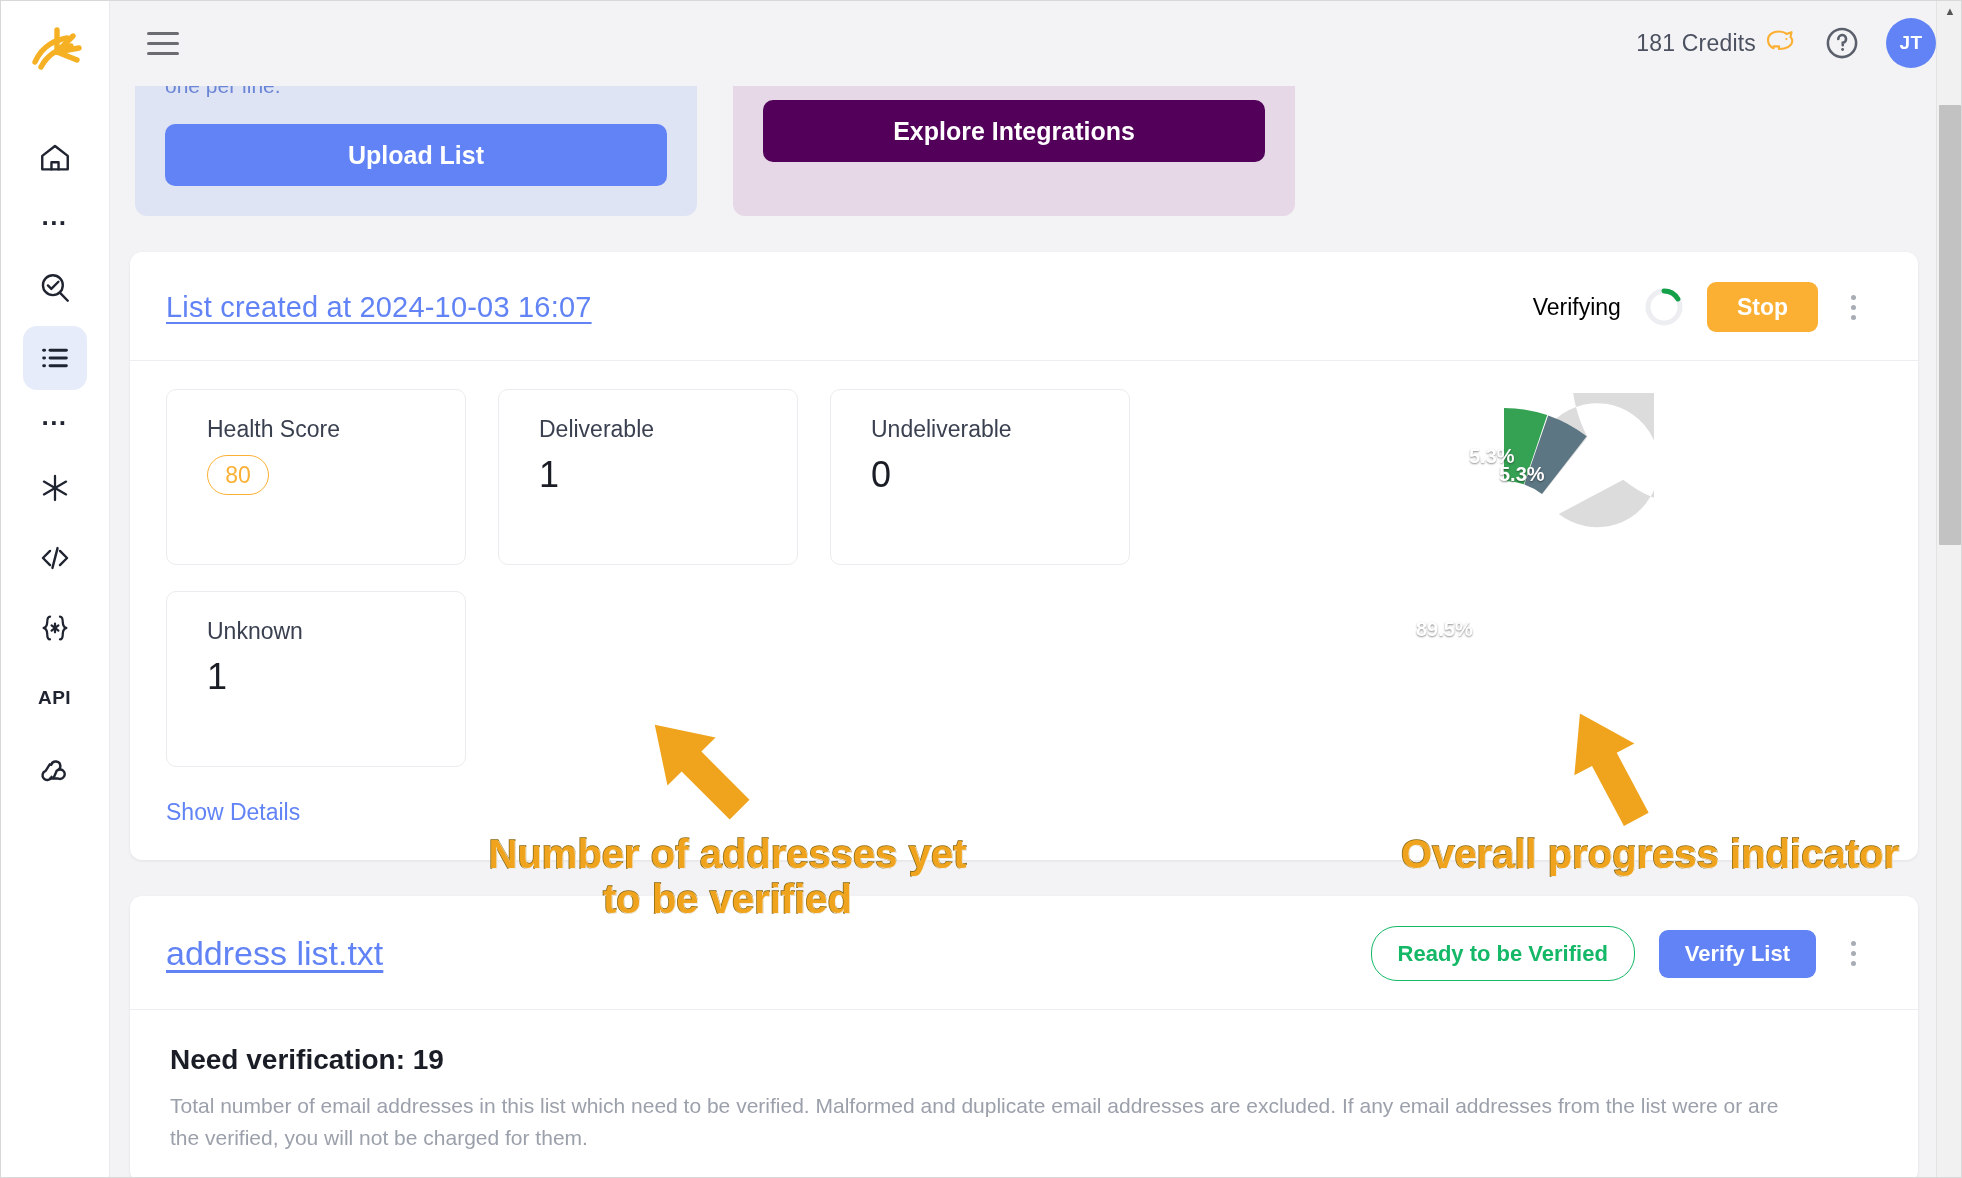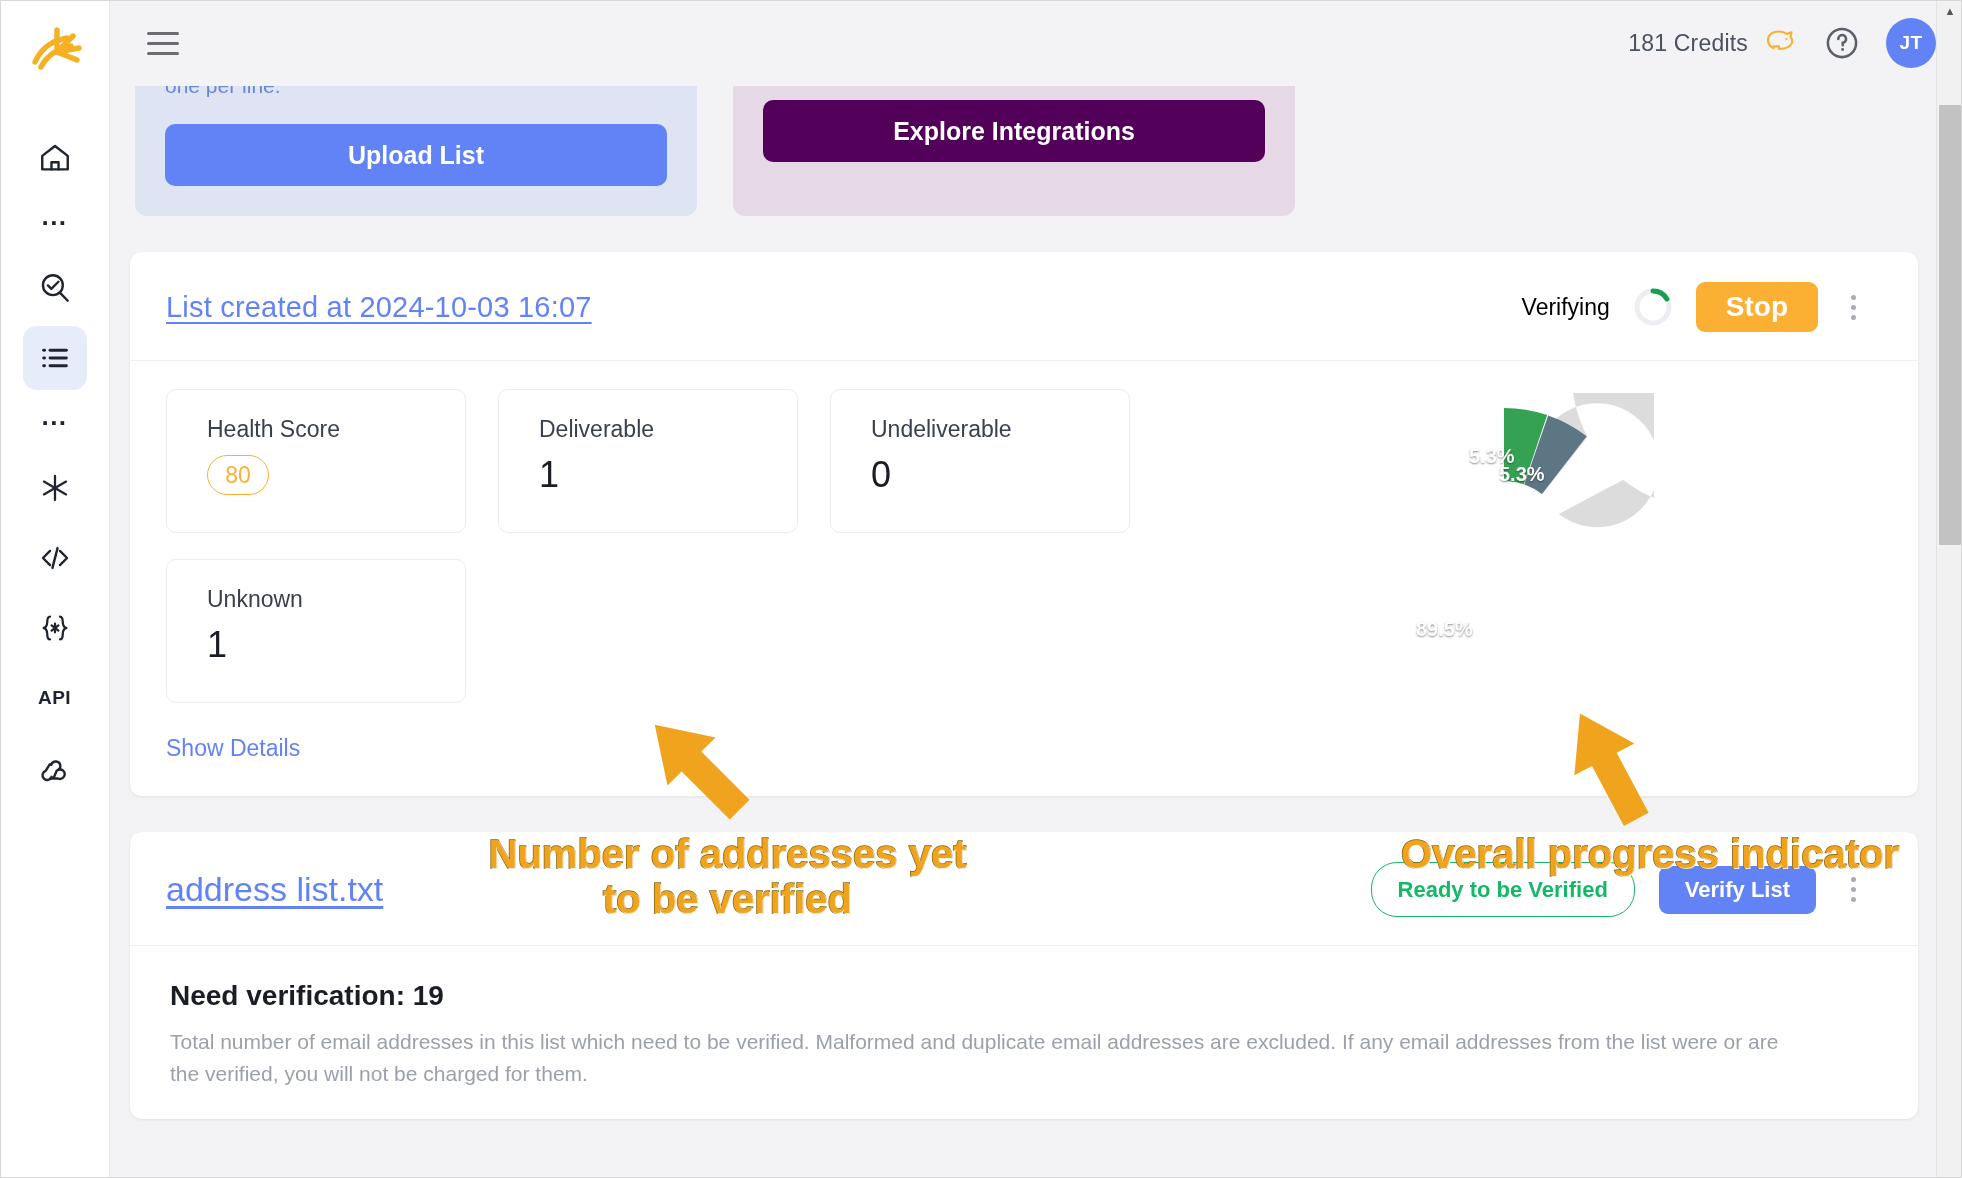--- a/index.html
+++ b/index.html
@@ -41,21 +41,21 @@
   .topbar {
     height: 86px; flex: 0 0 86px;
     background: #f3f3f5;
     display: flex; align-items: center;
     padding: 0 26px 0 30px;
     position: relative; z-index: 5;
   }
   .hamburger { width: 46px; height: 46px; display: flex; flex-direction: column; justify-content: center; gap: 7px; padding: 0 7px; cursor: pointer; }
   .hamburger span { display: block; height: 3px; background: #6b6b72; border-radius: 2px; }
   .topbar-right { margin-left: auto; display: flex; align-items: center; gap: 26px; }
-  .credits { display: flex; align-items: center; gap: 16px; font-size: 23px; color: #4b5160; letter-spacing: .2px; cursor: pointer; }
+  .credits { display: flex; align-items: center; gap: 8px; font-size: 23px; color: #4b5160; letter-spacing: .2px; cursor: pointer; }
   .help-icon { width: 36px; height: 36px; cursor: pointer; }
   .avatar {
     width: 50px; height: 50px; border-radius: 50%;
     background: #6183f5; color: #fff;
     display: flex; align-items: center; justify-content: center;
     font-size: 19px; font-weight: 600; letter-spacing: .5px;
     cursor: pointer;
   }
 
   
@@ -95,31 +95,31 @@
   .list-link {
     font-size: 29px; color: #6183f5; text-decoration: underline;
     text-underline-offset: 5px; cursor: pointer; letter-spacing: .2px;
   }
   .head-right { margin-left: auto; display: flex; align-items: center; gap: 22px; }
   .status-label { font-size: 23px; color: #000000; }
   .spinner { width: 42px; height: 42px; }
   .stop-btn {
     background: #fbb034; color: #ffffff; border: none;
     border-radius: 9px; height: 50px; padding: 0 30px;
-    font-size: 28px; font-weight: 700; cursor: pointer;
+    font-size: 23px; font-weight: 700; cursor: pointer;
     font-family: "Liberation Sans", sans-serif;
   }
   .kebab { width: 26px; height: 34px; display: flex; flex-direction: column; align-items: center; justify-content: center; gap: 5px; cursor: pointer; }
   .kebab i { width: 5px; height: 5px; border-radius: 50%; background: #a8acb5; display: block; }
 
   .card-body { display: flex; padding: 28px 40px 34px 36px; }
   .stats-area { flex: 0 0 auto; }
   .stats-row { display: flex; gap: 32px; margin-bottom: 26px; }
   .stat {
-    width: 300px; height: 144px;
+    width: 300px; height: 176px;
     border: 1px solid #ececf0; border-radius: 10px;
     padding: 26px 0 0 40px;
     background: #fff;
   }
   .stat-label { font-size: 23px; color: #3a4050; margin-bottom: 12px; }
   .stat-value { font-size: 36px; color: #1a1d25; font-weight: 400; line-height: 1.1; }
   .health-badge {
     display: inline-flex; align-items: center; justify-content: center;
     min-width: 62px; height: 40px; padding: 0 14px;
     border: 1.5px solid #fbb034; border-radius: 20px;

